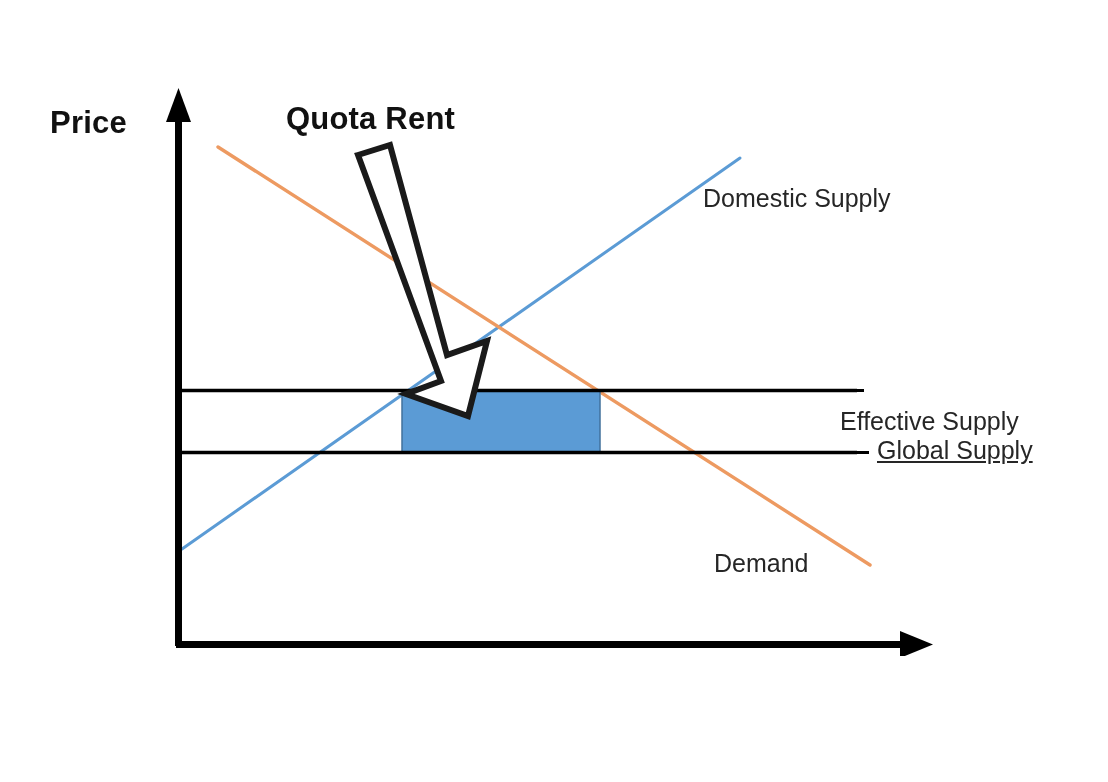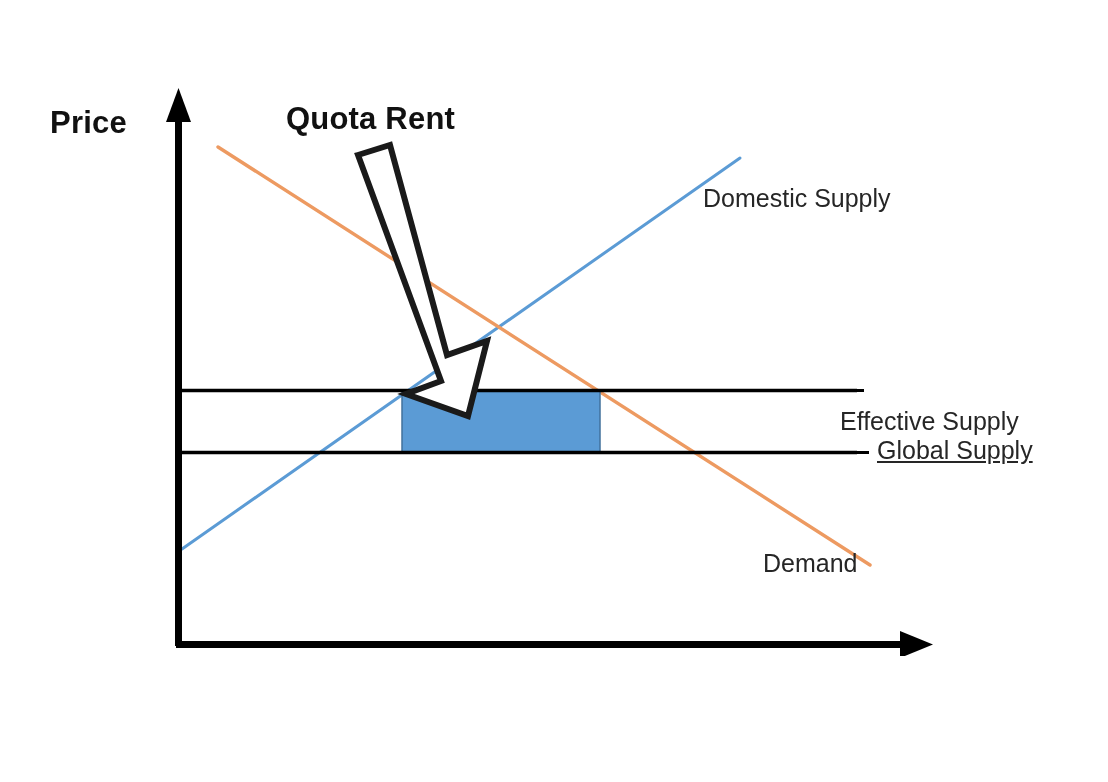--- a/index.html
+++ b/index.html
@@ -48,21 +48,21 @@
     font-weight: normal;
     font-size: 25px;
     color: #262626;
   }
   #lbl-price   { left: 50px;  top: 107px; }
   #lbl-quantity{ left: 784px; top: 684px; }
   #lbl-quota   { left: 286px; top: 103px; }
   #lbl-domestic{ left: 703px; top: 186px; }
   #lbl-effective{left: 840px; top: 377px; margin-top: 32px; }
   #lbl-global  { left: 877px; top: 438px; text-decoration: underline; }
-  #lbl-demand  { left: 763px; top: 551px; }
+  #lbl-demand  { left: 714px; top: 551px; }
 </style>
 </head>
 <body>
 
 <div id="canvas">
 
   <svg id="figure" viewBox="0 0 1108 782">
 
     <line x1="182" y1="549" x2="740" y2="158" stroke="#5B9BD5" stroke-width="3" stroke-linecap="round"></line>
 

